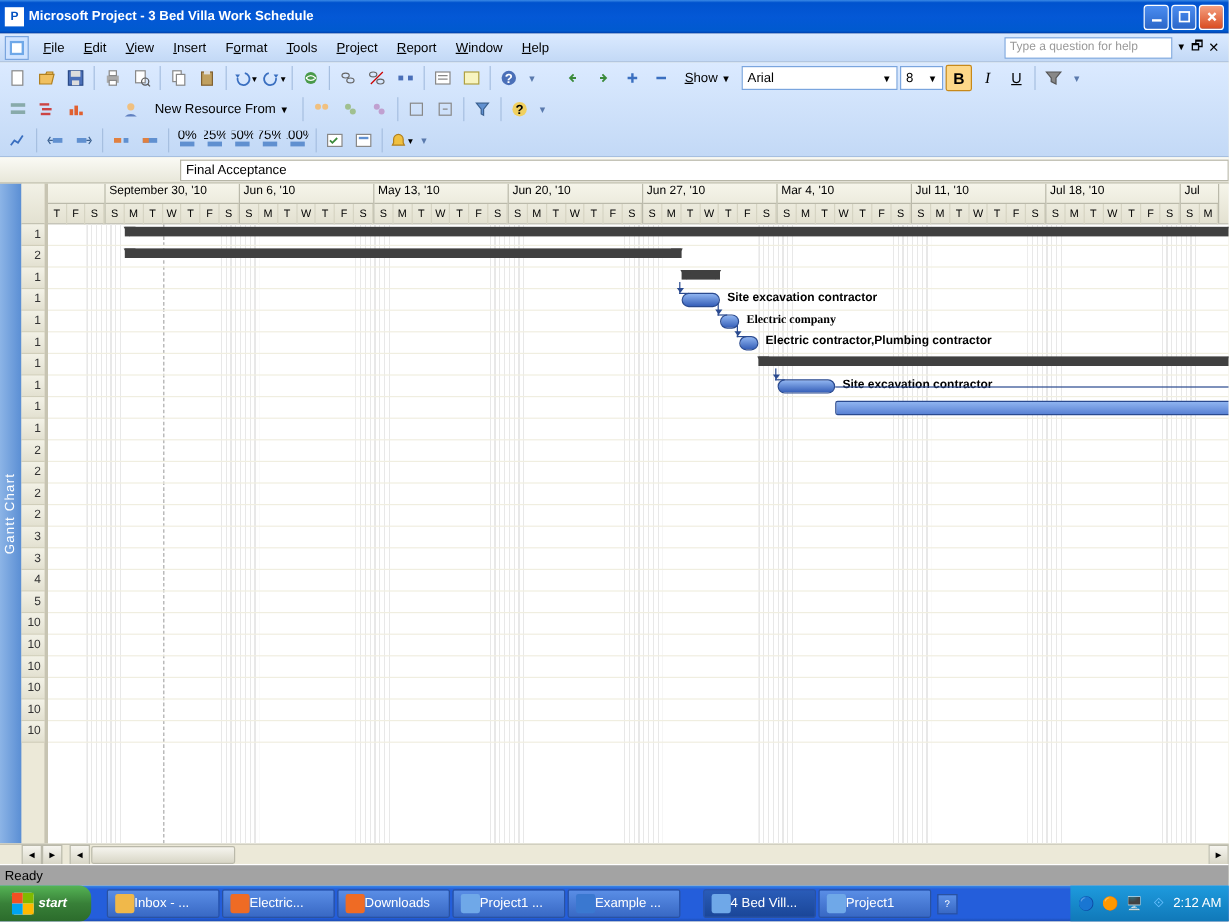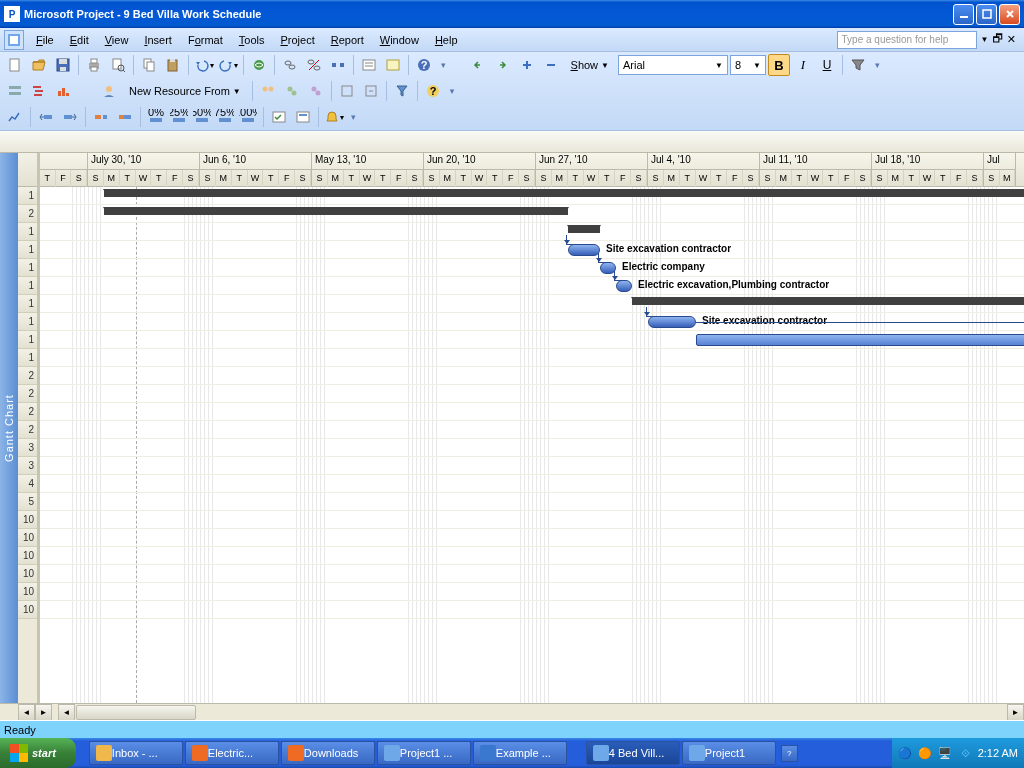--- a/index.html
+++ b/index.html
@@ -71,42 +71,42 @@
 
 
 .hscroll-row { height:17px; background:#ece9d8; display:flex; border-top:1px solid #bab9aa;}
 .hscroll-row .hs1 { width:40px; display:flex;}
 .hscroll-row .hs2 { flex:1; display:flex; background:#e8e6d9;}
 .sb-btn { width:17px; height:17px; background:linear-gradient(#f6f5ef,#d8d6c6); border:1px solid #bab9aa; display:flex; align-items:center; justify-content:center; font-size:8px;}
 .sb-track { flex:1; background:#ece9d8; position:relative;}
 .sb-thumb { position:absolute; height:15px; top:1px; background:linear-gradient(#f6f5ef,#d8d6c6); border:1px solid #bab9aa; border-radius:2px;}
 
 
-.statusbar { height:18px; background:#7dd3fc; border-top:1px solid #fff; display:flex; align-items:center; padding:0 4px; font-size:11px;}
+.statusbar { height:18px; background:#a3a3a3; border-top:1px solid #fff; display:flex; align-items:center; padding:0 4px; font-size:11px;}
 
 
 .taskbar { height:30px; background:linear-gradient(to bottom,#3a8ae6 0%,#245edb 10%,#245edb 90%,#1a4ab0 100%); display:flex; align-items:center;}
 .start-btn { height:30px; padding:0 20px 0 10px; background:linear-gradient(to bottom,#55b455 0%,#388038 50%,#2b6b2b 100%); color:white; font-weight:bold; font-style:italic; font-size:16px; display:flex; align-items:center; border-radius:0 10px 10px 0; gap:4px;}
 .start-btn .flag { width:18px; height:18px; background:#fff; border-radius:2px; display:grid; grid-template-columns:1fr 1fr; grid-template-rows:1fr 1fr;}
 .start-btn .flag div:nth-child(1){background:#f25022;} .start-btn .flag div:nth-child(2){background:#7fba00;} .start-btn .flag div:nth-child(3){background:#00a4ef;} .start-btn .flag div:nth-child(4){background:#ffb900;}
 .task-item { height:24px; margin:0 1px; padding:0 6px; background:linear-gradient(#5a8ee6,#3868c4); border:1px solid #2a52a0; border-radius:2px; color:white; display:flex; align-items:center; gap:0; min-width:94px; max-width:94px; font-size:11px; overflow:hidden; white-space:nowrap;}
 .task-item.active { background:linear-gradient(#2a5cb8,#1a4698);margin-left:18px;}
 .task-item .ti-icon { width:16px; height:16px; background:#fff; border-radius:2px; flex-shrink:0;}
 .systray { margin-left:auto; height:30px; background:linear-gradient(#1e9bde,#1078b8); display:flex; align-items:center; padding:0 6px; gap:4px; color:white; font-size:11px;}
 .systray .tray-icon { width:16px; height:16px; display:flex; align-items:center; justify-content:center;}
 
 
 svg { display:block; }
 </style>
 </head>
 <body>
 
 <div class="titlebar">
   <div class="app-icon">P</div>
-  <span>Microsoft Project - 9 Bed Villa Work Schedule</span>
+  <span>Microsoft Project - 3 Bed Villa Work Schedule</span>
   <div class="win-controls">
     <div class="win-btn win-min">
         <svg width="10" height="10">
           <rect x="1" y="7" width="8" height="2" fill="white"></rect>
         </svg>
       </div>
     <div class="win-btn win-max">
         <svg width="10" height="10">
           <rect x="1" y="1" width="8" height="8" fill="none" stroke="white" stroke-width="1.5"></rect>
         </svg>
@@ -272,21 +272,21 @@
           <svg width="14" height="14">
             <path d="M7 3v8 M3 7h8" stroke="#3a6fc0" stroke-width="2"></path>
           </svg>
         </div>
       <div class="tb-btn">
           <svg width="14" height="14">
             <path d="M3 7h8" stroke="#3a6fc0" stroke-width="2"></path>
           </svg>
         </div>
       <div class="tb-text-btn"><u>S</u>how<span class="arrow">▼</span></div>
-      <div class="tb-combo" style="width:110px">
+      <div class="tb-combo" style="width:130px">
           <span>Arial</span>
           <span class="arrow" style="margin-left:auto">▼</span>
         </div>
       <div class="tb-combo" style="width:36px">
           <span>8</span>
           <span class="arrow" style="margin-left:auto">▼</span>
         </div>
       <div class="tb-btn bold-active">
           <b style="font-size:13px">B</b>
         </div>
@@ -469,20 +469,23 @@
           <path d="M8 3 a4 4 0 0 1 4 4 v3 l1 2 h-10 l1-2 v-3 a4 4 0 0 1 4-4" fill="#f0c040" stroke="#b08020"></path>
         </svg>
         <span style="font-size:8px;">▾</span>
       </div>
     <div class="toolbar-end">▾</div>
   </div>
 </div>
 
 <div class="taskname-bar">
   <div class="spacer"></div>
+  <div class="field">
+      <span>Final Acceptance</span>
+    </div>
 </div>
 
 <div class="main">
   <div class="side-label">
       <span>Gantt Chart</span>
     </div>
   <div class="grid-col">
     <div class="header-space"></div>
     <div id="row-nums">
         <div class="row-num">1</div>
@@ -515,21 +518,21 @@
     <div class="gantt-header" id="gantt-header">
         <div class="week" style="width: 48px;">
           <div class="week-label"></div>
           <div class="days">
             <div class="day">T</div>
             <div class="day">F</div>
             <div class="day">S</div>
           </div>
         </div>
         <div class="week" style="width: 112px;">
-          <div class="week-label">July 30, '10</div>
+          <div class="week-label">September 30, '10</div>
           <div class="days">
             <div class="day">S</div>
             <div class="day">M</div>
             <div class="day">T</div>
             <div class="day">W</div>
             <div class="day">T</div>
             <div class="day">F</div>
             <div class="day">S</div>
           </div>
         </div>
@@ -575,21 +578,21 @@
             <div class="day">S</div>
             <div class="day">M</div>
             <div class="day">T</div>
             <div class="day">W</div>
             <div class="day">T</div>
             <div class="day">F</div>
             <div class="day">S</div>
           </div>
         </div>
         <div class="week" style="width: 112px;">
-          <div class="week-label">Jul 4, '10</div>
+          <div class="week-label">Mar 4, '10</div>
           <div class="days">
             <div class="day">S</div>
             <div class="day">M</div>
             <div class="day">T</div>
             <div class="day">W</div>
             <div class="day">T</div>
             <div class="day">F</div>
             <div class="day">S</div>
           </div>
         </div>
@@ -660,24 +663,24 @@
         <div class="gantt-row" style="top: 378px;"></div>
         <div class="gantt-row" style="top: 396px;"></div>
         <div class="gantt-row" style="top: 414px;"></div>
         <div class="summary-bar" style="top: 2px; left: 64px; width: 928px;"></div>
         <div class="summary-bar" style="top: 20px; left: 64px; width: 464px;"></div>
         <div class="summary-bar" style="top: 38px; left: 528px; width: 32px;"></div>
         <div class="task-bar" style="top: 57px; left: 528px; width: 32px;"></div>
         <div class="task-label" style="top: 56px; left: 566px;">Site excavation contractor</div>
         <div class="link-arrow" style="top: 48px; left: 526px; height: 10px;"></div>
         <div class="task-bar" style="top: 75px; left: 560px; width: 16px;"></div>
-        <div class="task-label" style="top: 74px; left: 582px;">Electric company</div>
+        <div class="task-label" style="top: 74px; left: 582px; font-family: Liberation Serif, serif;">Electric company</div>
         <div class="link-arrow" style="top: 66px; left: 558px; height: 10px;"></div>
         <div class="task-bar" style="top: 93px; left: 576px; width: 16px;"></div>
-        <div class="task-label" style="top: 92px; left: 598px;">Electric excavation,Plumbing contractor</div>
+        <div class="task-label" style="top: 92px; left: 598px;">Electric contractor,Plumbing contractor</div>
         <div class="link-arrow" style="top: 84px; left: 574px; height: 10px;"></div>
         <div class="summary-bar" style="top: 110px; left: 592px; width: 400px;"></div>
         <div class="task-bar" style="top: 129px; left: 608px; width: 48px;"></div>
         <div class="task-label" style="top: 128px; left: 662px;">Site excavation contractor</div>
         <div class="link-arrow" style="top: 120px; left: 606px; height: 10px;"></div>
         <div class="line-ext" style="top: 135px; left: 656px; width: 336px;"></div>
         <div class="task-bar long" style="top: 147px; left: 656px; width: 336px;"></div>
       </div>
   </div>
 </div>

